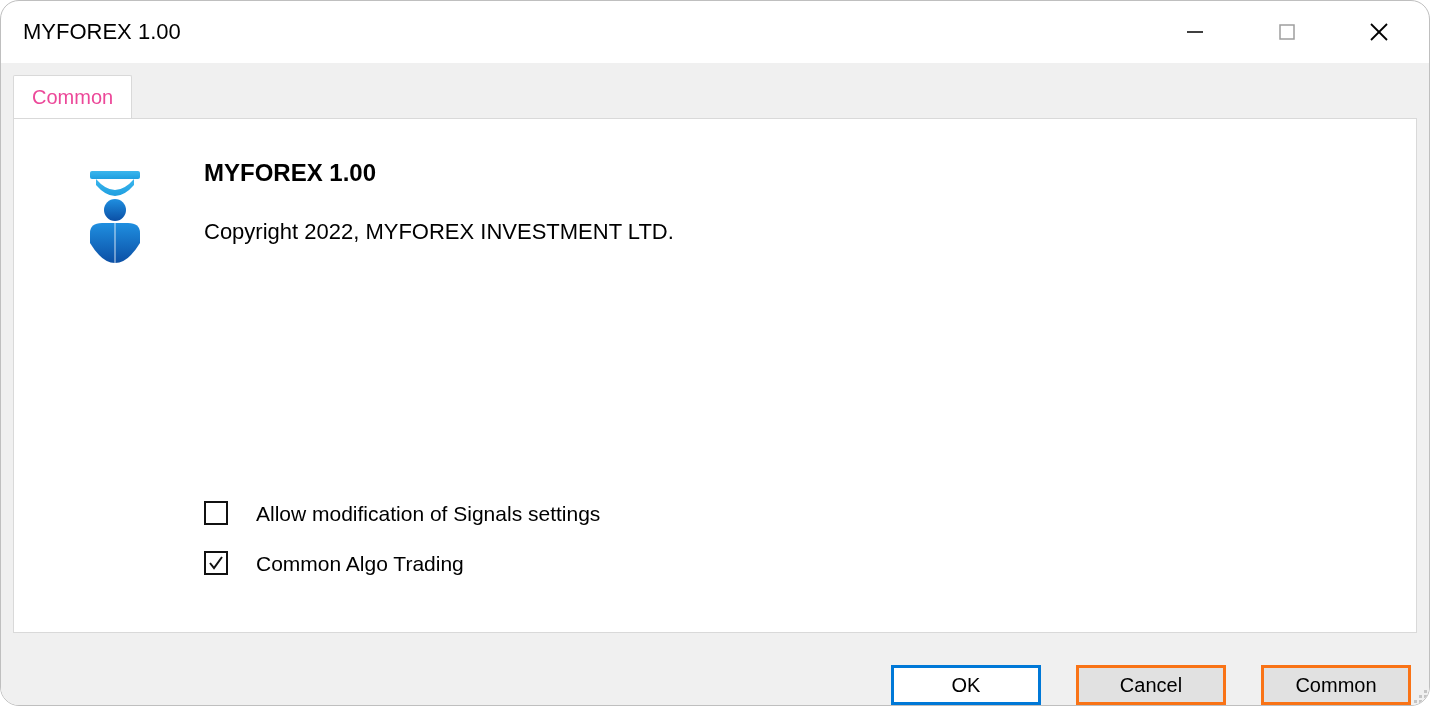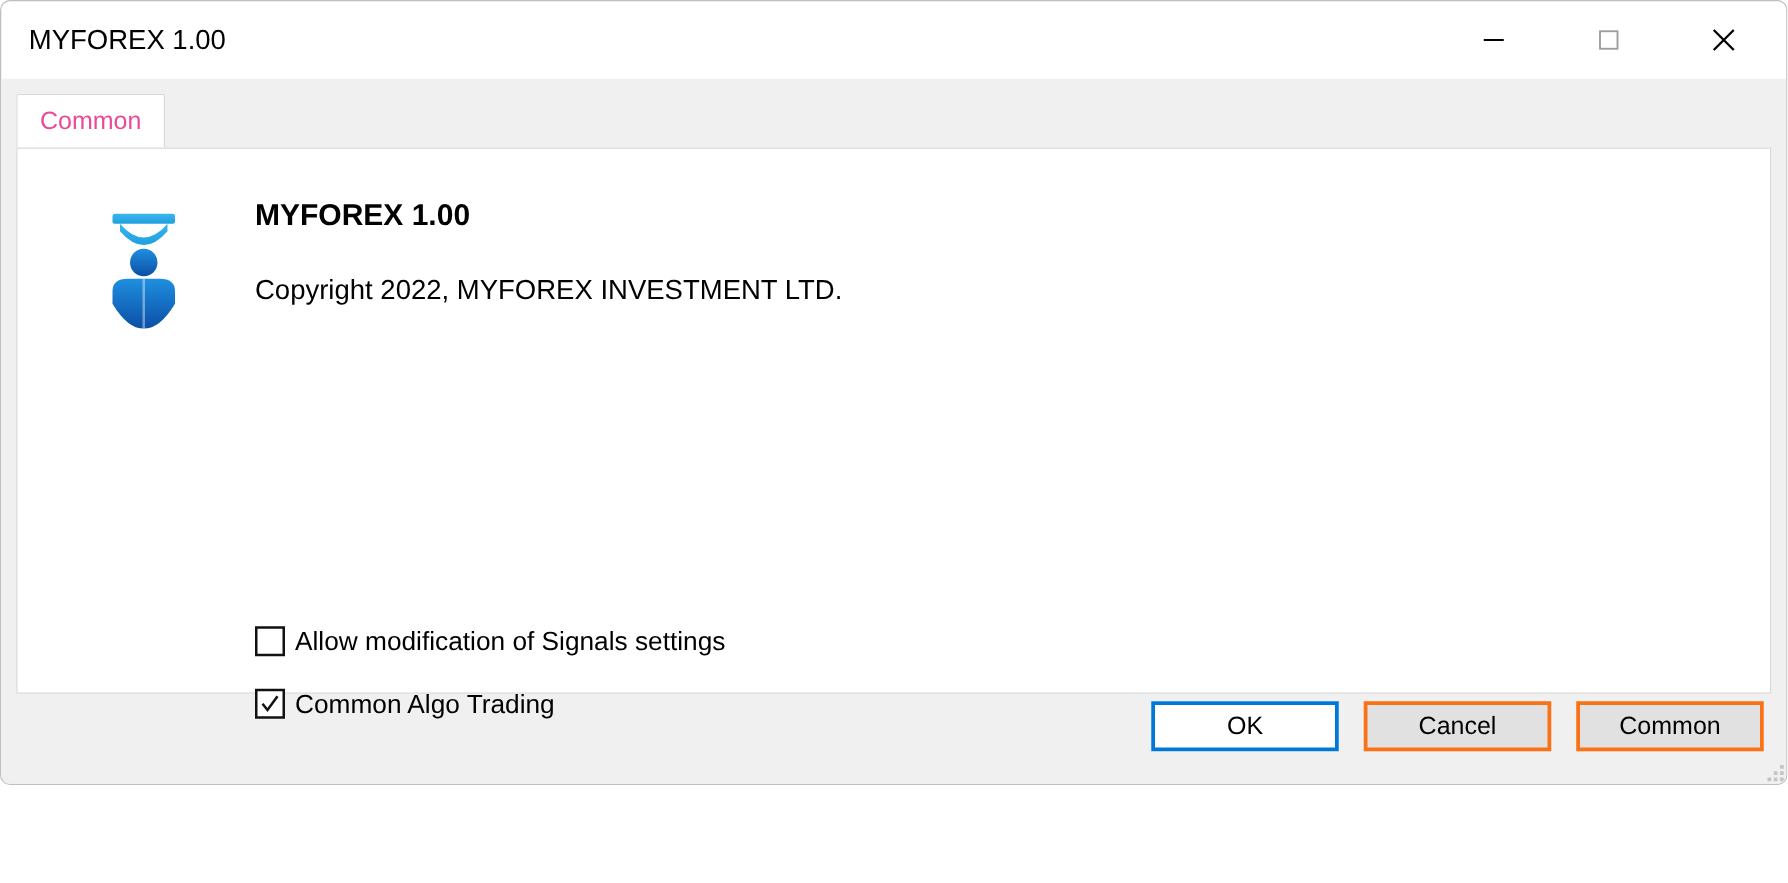--- a/index.html
+++ b/index.html
@@ -7,23 +7,23 @@
     margin: 0; padding: 0;
     width: 1430px; height: 706px;
     font-family: "Segoe UI", Tahoma, Arial, sans-serif;
     font-size: 20px;
     background: #ffffff;
     color: #000;
     overflow: hidden;
   }
   .window {
     position: relative;
-    width: 1430px; height: 628px;
+    width: 1430px; height: 706px;
     border: 1px solid #bfbfbf;
-    border-radius: 8px;
+    border-radius: 19px;
     background: #ffffff;
     overflow: hidden;
   }
   
   .titlebar {
     position: relative;
     height: 62px;
     display: flex;
     align-items: center;
     padding-left: 22px;
@@ -113,39 +113,39 @@
     font-size: 22px;
   }
   .checks {
     position: absolute;
     left: 190px; top: 382px;
     display: flex; flex-direction: column;
     gap: 26px;
   }
   .check-row {
     display: flex; align-items: center;
-    gap: 8px;
+    gap: 28px;
     font-size: 21px;
     line-height: 1;
   }
   .chkbox {
     width: 24px; height: 24px;
     border: 2px solid #111;
     display: inline-flex;
     align-items: center; justify-content: center;
     background: #fff;
   }
   .chkbox svg { display:block; }
 
   
   .buttons {
     position: absolute;
-    right: 18px; bottom: 26px;
+    right: 18px; bottom: 0;
     display: flex;
-    gap: 20px;
+    gap: 35px;
   }
   .btn {
     width: 150px; height: 40px;
     background: #e1e1e1;
     border: 3px solid #f97316;
     font-size: 20px;
     color: #000;
     display: flex; align-items: center; justify-content: center;
   }
   .btn.primary {

